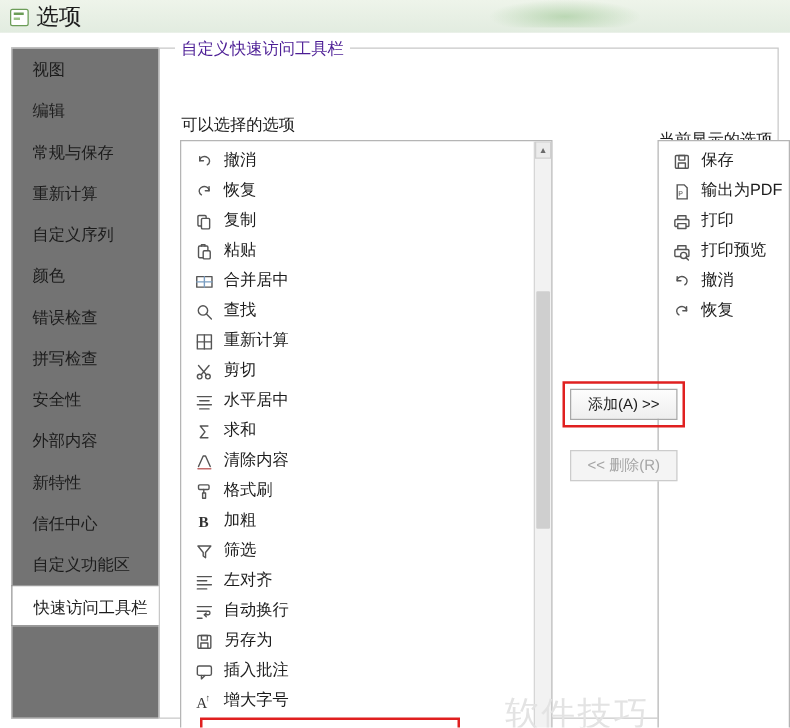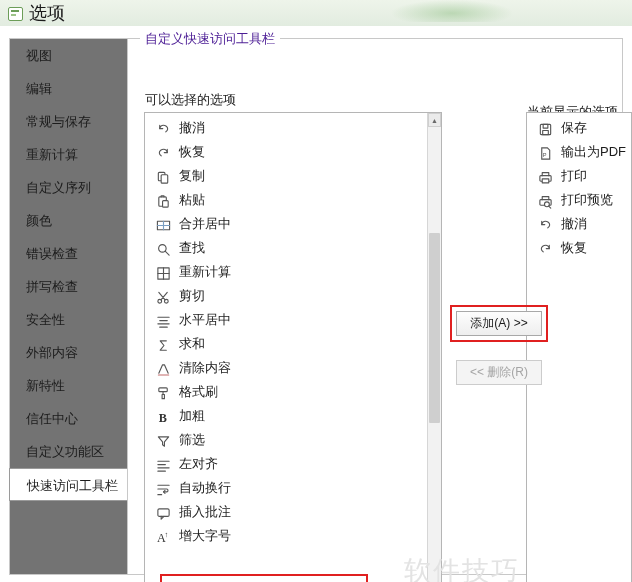--- a/index.html
+++ b/index.html
@@ -353,20 +353,30 @@
               <path d="M2 3.5 H14 M2 7.5 H11.5 C13.2 7.5 13.2 10.5 11.5 10.5 H8"></path>
               <path d="M9.6 8.9 L8 10.5 L9.6 12.1"></path>
               <path d="M2 13.5 H6"></path>
             </svg>
           </span>
           <span>自动换行</span>
         </div>
         <div class="lb-row">
           <span class="lb-ico">
             <svg width="15" height="15" viewBox="0 0 16 16" fill="none" stroke="#555" stroke-width="1.2" stroke-linecap="round" stroke-linejoin="round">
+              <rect x="2.5" y="2.5" width="11" height="11" rx="1"></rect>
+              <rect x="5.5" y="2.5" width="5" height="4"></rect>
+              <rect x="5" y="9" width="6" height="4.5" fill="#fff"></rect>
+            </svg>
+          </span>
+          <span>另存为</span>
+        </div>
+        <div class="lb-row">
+          <span class="lb-ico">
+            <svg width="15" height="15" viewBox="0 0 16 16" fill="none" stroke="#555" stroke-width="1.2" stroke-linecap="round" stroke-linejoin="round">
               <rect x="2" y="3" width="12" height="8" rx="1.5"></rect>
               <path d="M5.5 11 L5.5 14 L8.5 11"></path>
             </svg>
           </span>
           <span>插入批注</span>
         </div>
         <div class="lb-row">
           <span class="lb-ico">
             <svg width="15" height="15" viewBox="0 0 16 16">
               <text x="1" y="13" font-family="Liberation Serif, serif" font-size="13" fill="#333">A</text>

